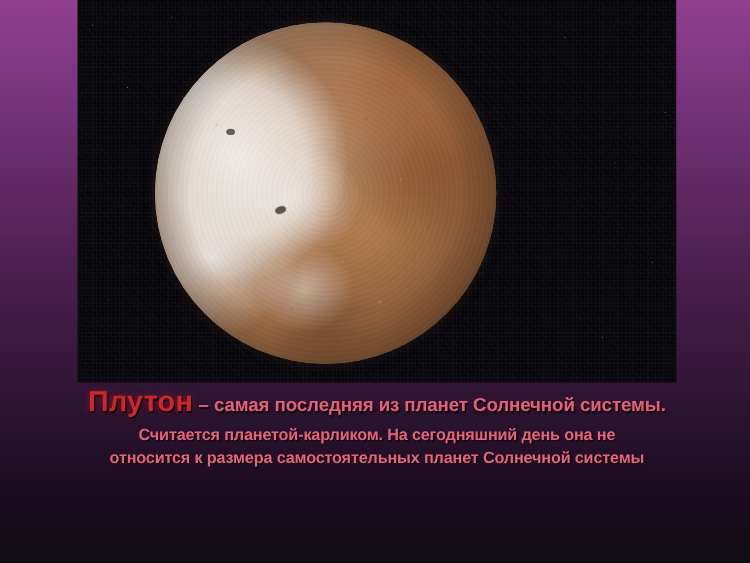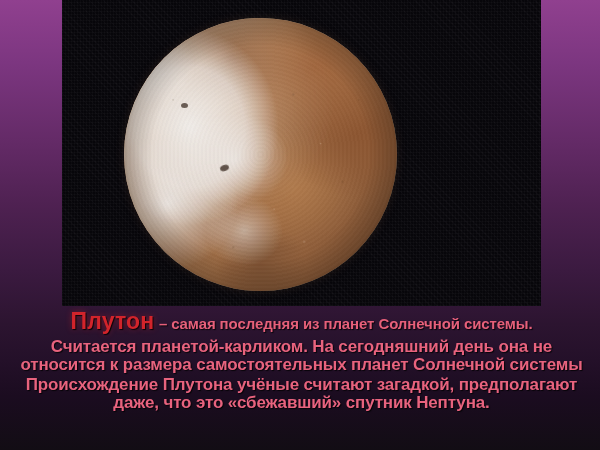--- a/index.html
+++ b/index.html
@@ -150,21 +150,21 @@
   }
   #title-tail {
     font-size: 15px;
     font-weight: bold;
     color: #E6607A;
     text-shadow: 1px 1px 1px rgba(0,0,0,.8);
     letter-spacing: -.1px;
   }
   .body-line {
     margin: 0;
-    font-size: 17px;
+    font-size: 13px;
     font-weight: bold;
     line-height: 17.5px;
     color: #E8637E;
     text-shadow: 1px 1px 1px rgba(0,0,0,.8);
     white-space: nowrap;
     letter-spacing: -.15px;
   }
   #caption-block-2 { margin-top: 1px; }
   #caption-block-3 { margin-top: 3px; }
 </style>
@@ -191,19 +191,15 @@
     <p id="caption-line-1">
       <span id="planet-title">Плутон</span>
       <span id="title-tail">– самая последняя из планет Солнечной системы.</span>
     </p>
 
     <div id="caption-block-2">
       <p class="body-line">Считается планетой-карликом. На сегодняшний день она не</p>
       <p class="body-line">относится к размера самостоятельных планет Солнечной системы</p>
     </div>
 
-    <div id="caption-block-3">
-      <p class="body-line">Происхождение Плутона учёные считают загадкой, предполагают</p>
-      <p class="body-line">даже, что это «сбежавший» спутник Нептуна.</p>
-    </div>
 
   </div>
 </div>
 
 </body></html>

